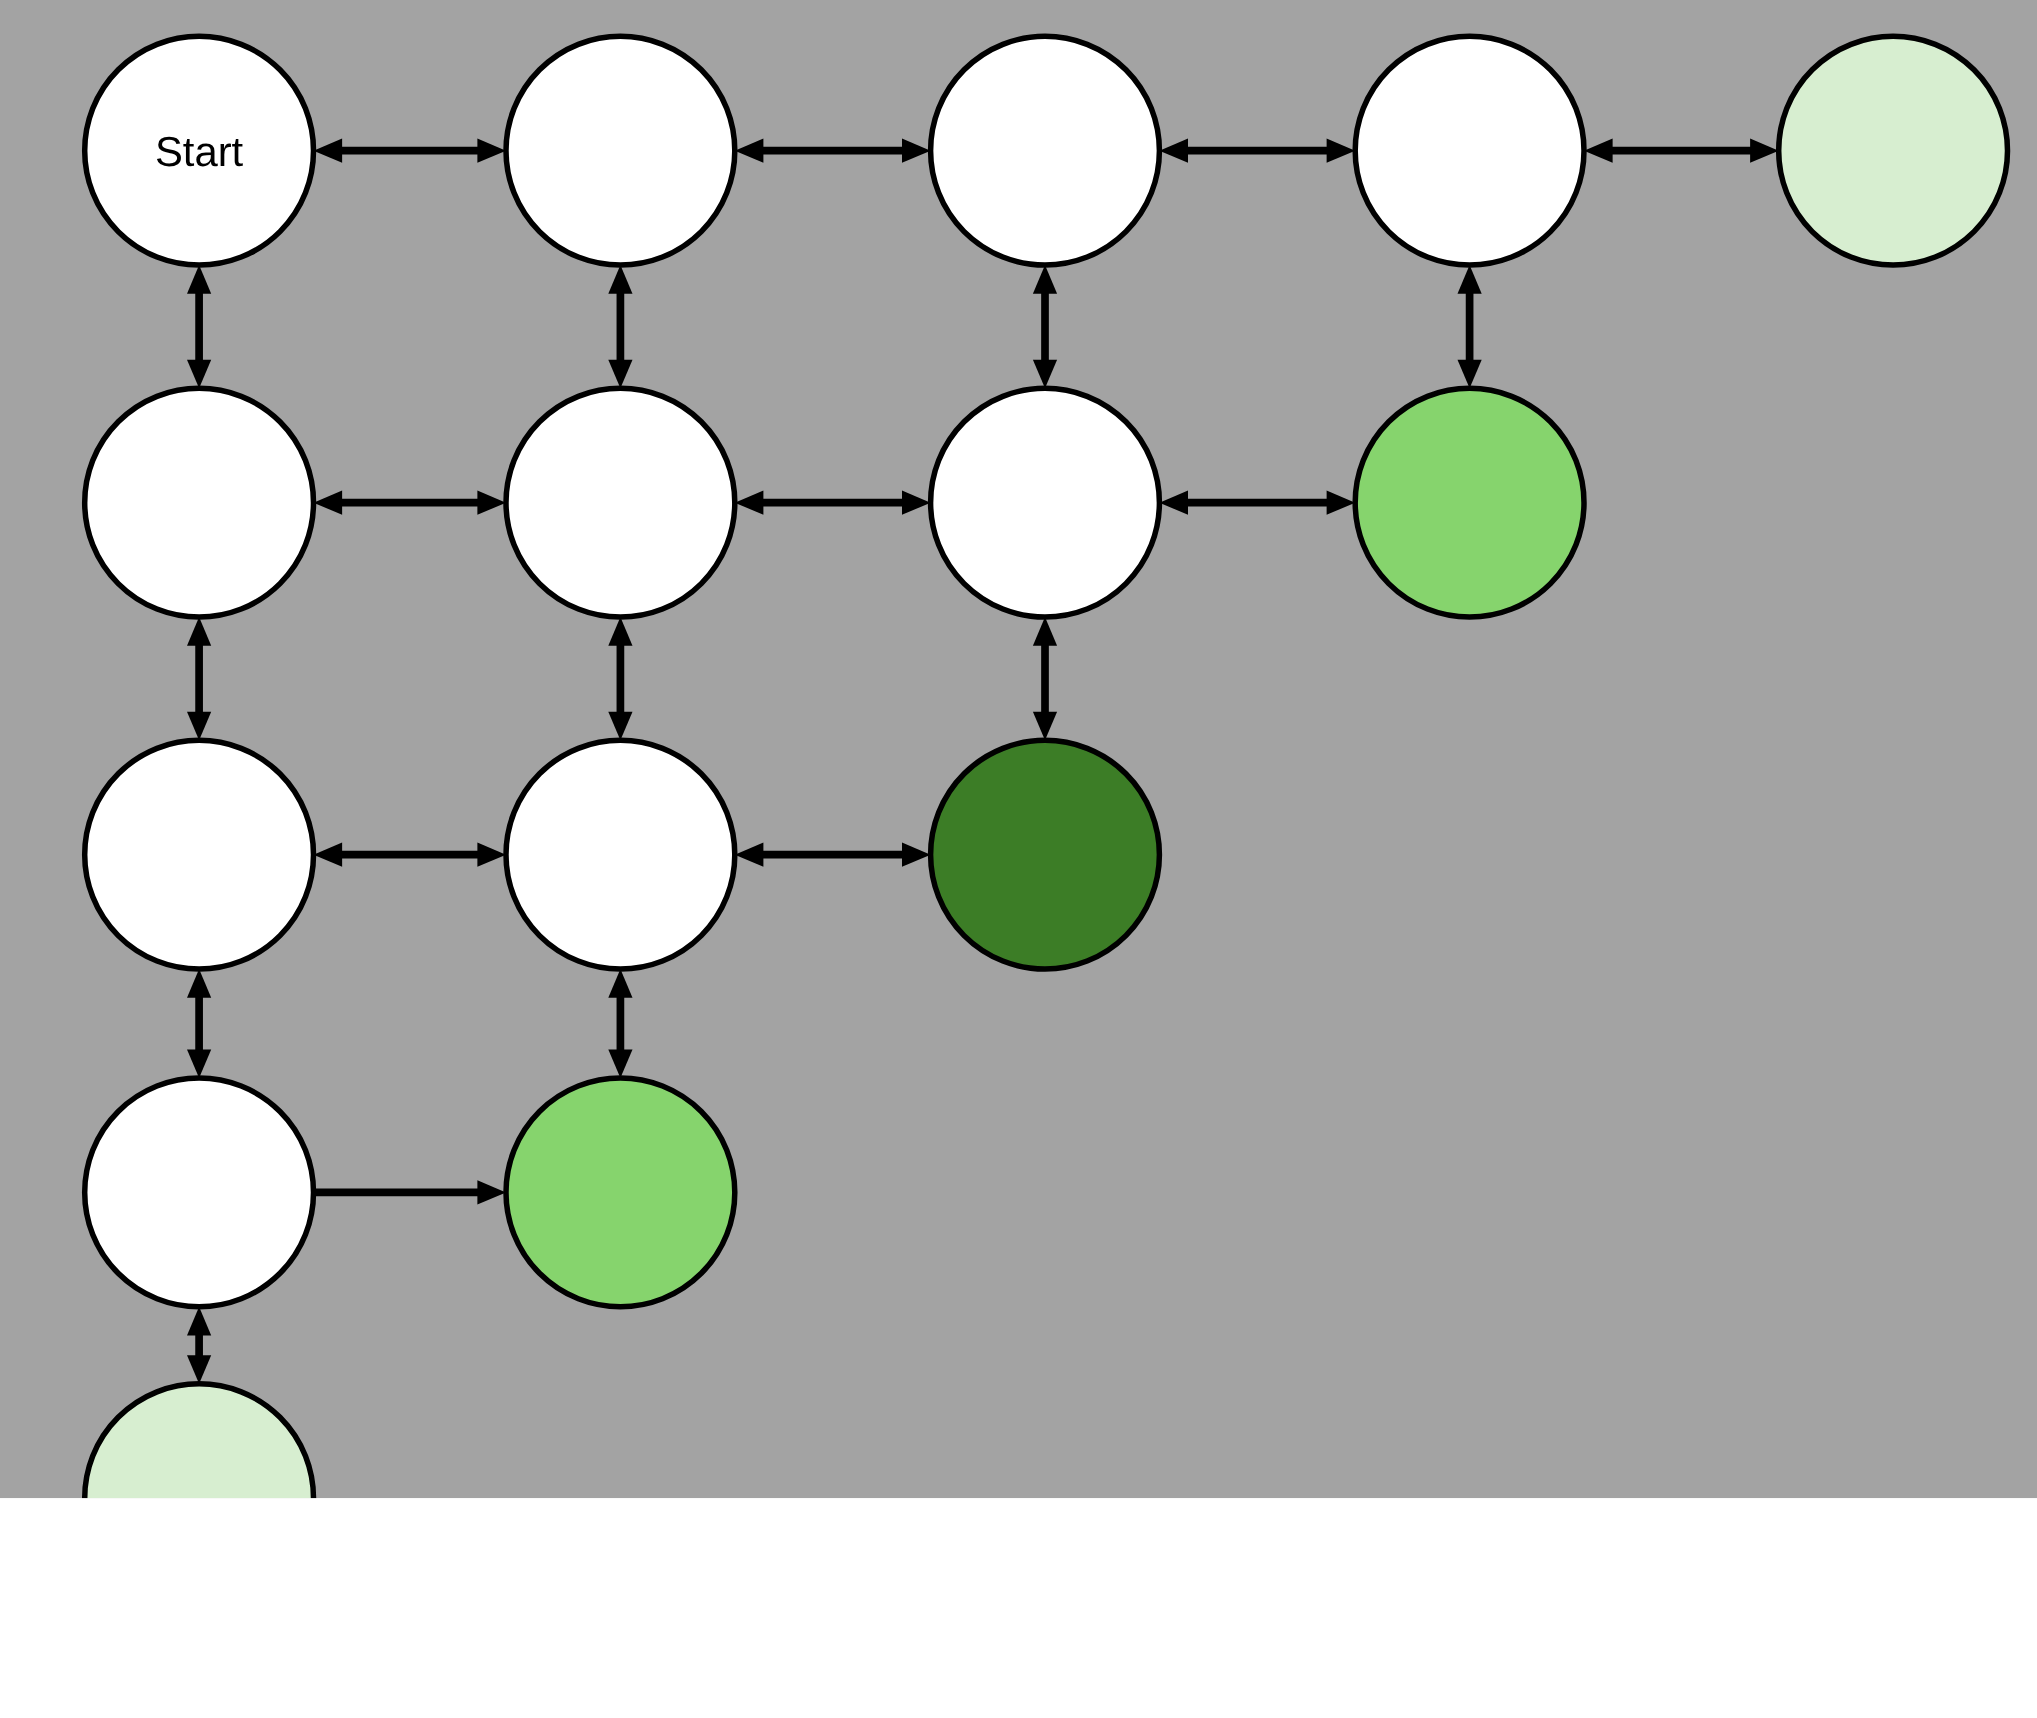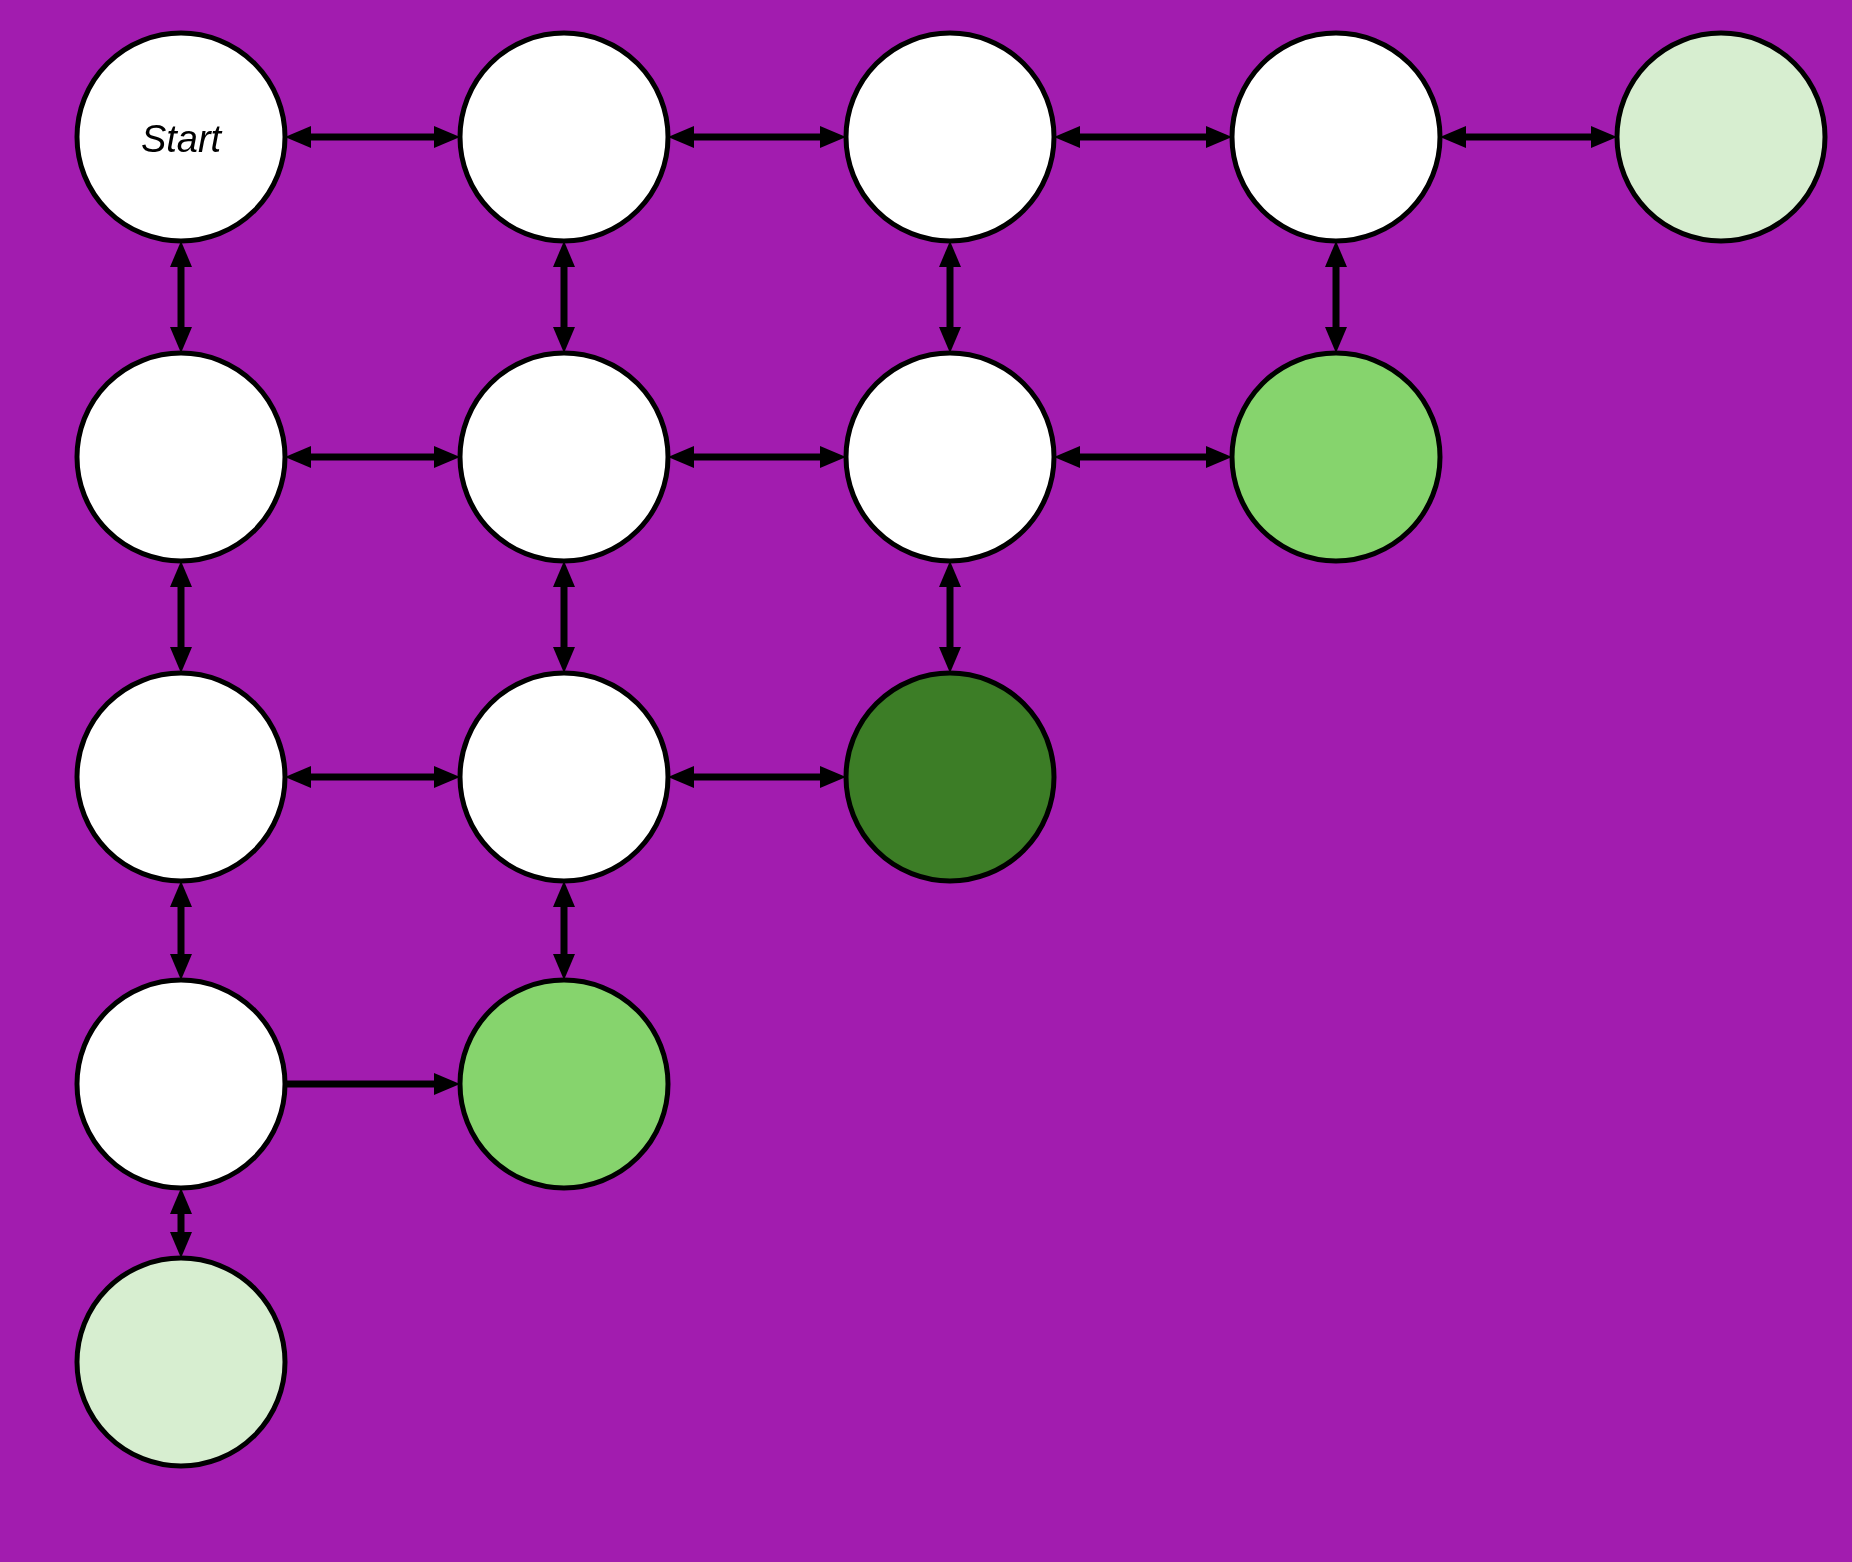--- a/index.html
+++ b/index.html
@@ -7,24 +7,23 @@
     margin: 0;
     padding: 0;
     background: #ffffff;
   }
   body {
     font-family: "Liberation Sans", sans-serif;
   }
   #stage {
     position: relative;
     width: 1852px;
-    height: 1562px;
-    background: #a21caf;
+    height: 1362px;
+    background: #a3a3a3;
     overflow: hidden;
-    font-style: italic;
   }
   #graph-svg {
     position: absolute;
     left: 0;
     top: 0;
     width: 1852px;
     height: 1562px;
     display: block;
   }
   .node-circle {

